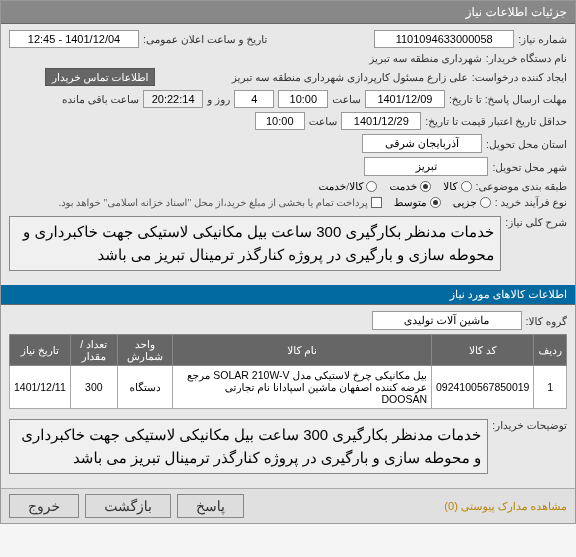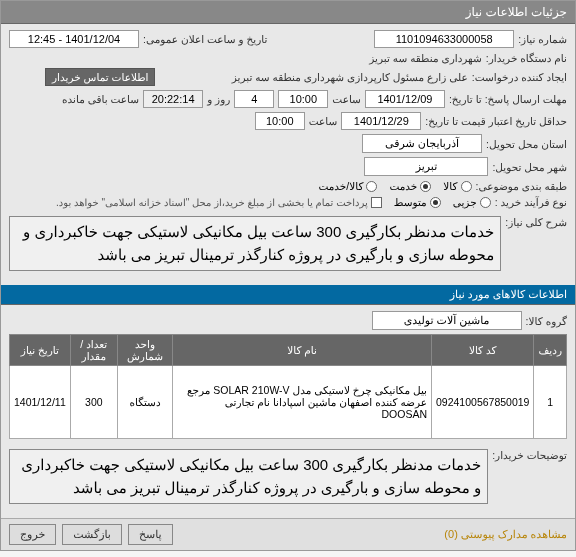--- a/index.html
+++ b/index.html
@@ -59,20 +59,21 @@
   .radio-group {
     display: flex;
     gap: 12px;
     align-items: center;
   }
   .radio-item {
     display: flex;
     align-items: center;
     gap: 3px;
     font-size: 10.5px;
+    font-family: Liberation Serif, serif;
   }
   .radio-circle {
     width: 11px;
     height: 11px;
     border: 1px solid #666;
     border-radius: 50%;
     display: inline-flex;
     align-items: center;
     justify-content: center;
     background: #fff;
@@ -115,38 +116,38 @@
   table.data-table th {
     background: #666;
     color: #fff;
     padding: 3px 4px;
     border: 1px solid #888;
     font-weight: normal;
     text-align: center;
   }
   table.data-table td {
     border: 1px solid #aaa;
-    padding: 18px 4px;
+    padding: 3px 4px;
     text-align: center;
     background: #fff;
   }
   .footer-bar {
     background: #e0e0e0;
     border-top: 1px solid #aaa;
     padding: 5px 8px;
     display: flex;
     justify-content: space-between;
     align-items: center;
     gap: 6px;
   }
   .btn {
     background: #ddd;
     border: 1px solid #888;
-    padding: 3px 10px;
-    font-size: 11px;
+    padding: 3px 18px;
+    font-size: 14px;
     color: #333;
     cursor: pointer;
   }
   .yellow-text {
     color: #b8860b;
     font-size: 11px;
   }
   .small-hint {
     font-size: 10px;
     color: #555;

